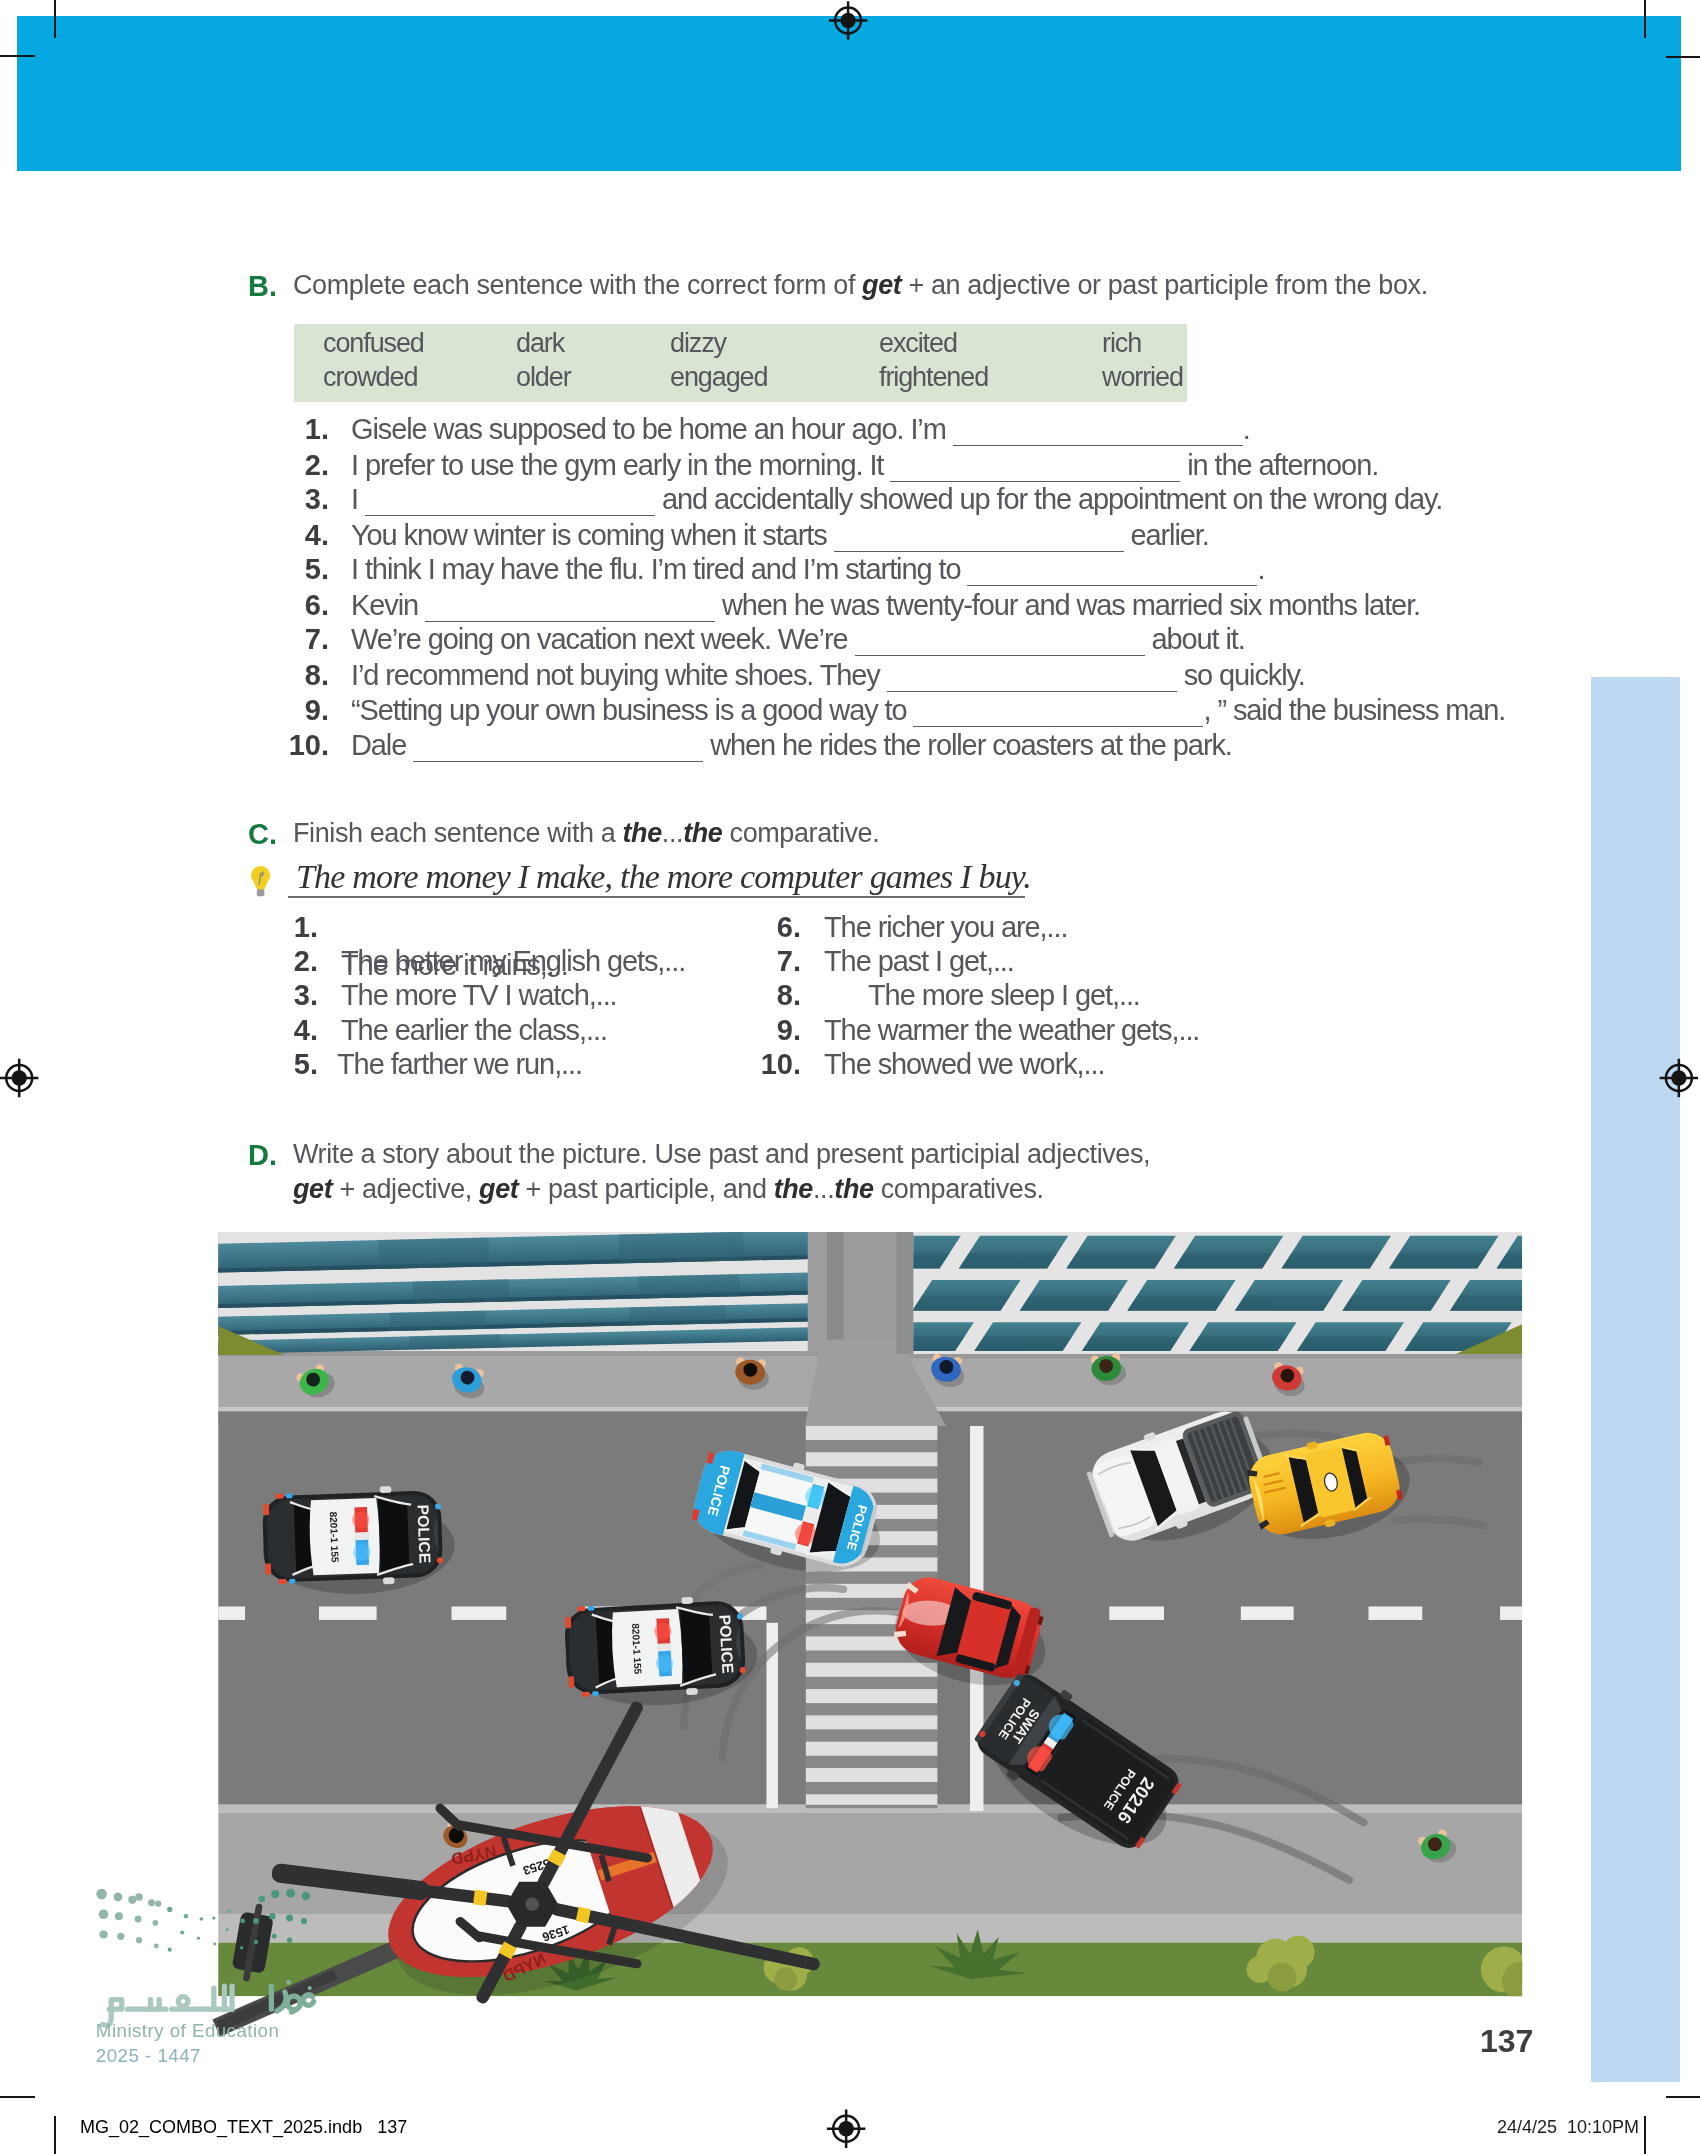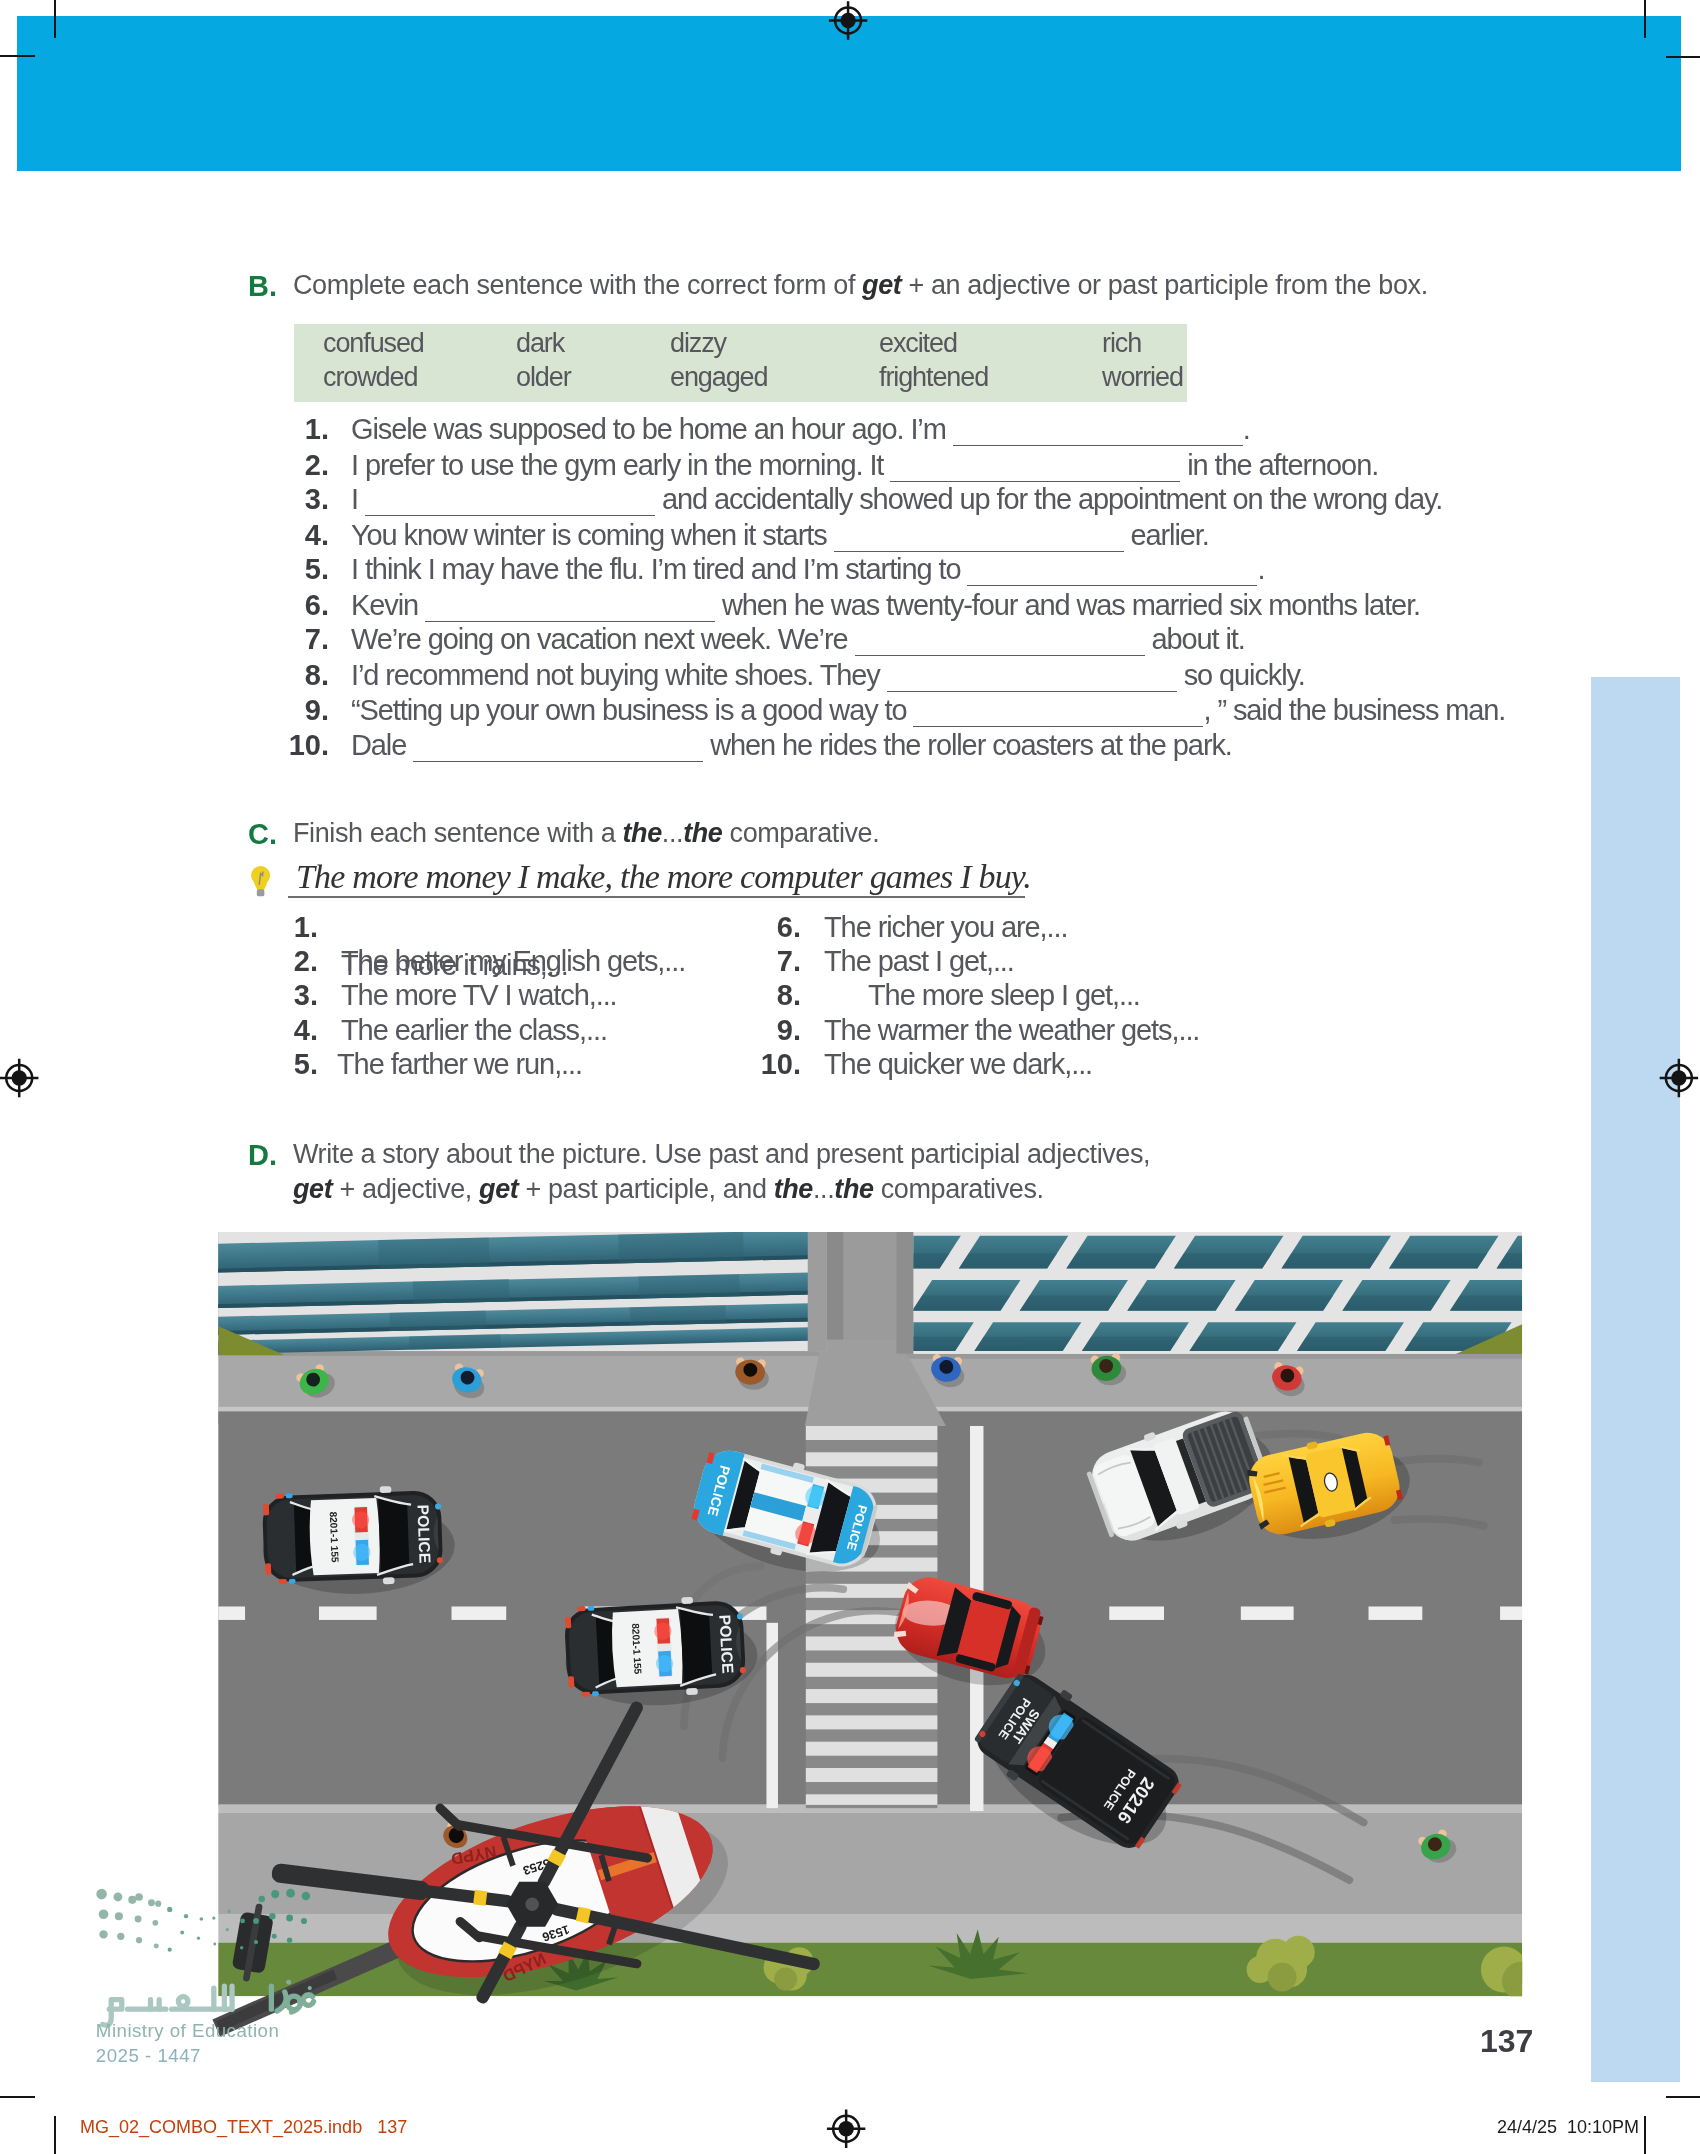--- a/index.html
+++ b/index.html
@@ -115,21 +115,21 @@
 <div class="txt" style="left:337px;top:1048px;">The farther we run,...</div>
 <div class="num" style="left:721px;top:911px;width:80px;">6.</div>
 <div class="txt" style="left:824px;top:911px;">The richer you are,...</div>
 <div class="num" style="left:721px;top:945px;width:80px;">7.</div>
 <div class="txt" style="left:824px;top:945px;">The past I get,...</div>
 <div class="num" style="left:721px;top:979px;width:80px;">8.</div>
 <div class="txt" style="left:824px;top:979px;margin-left:44px;">The more sleep I get,...</div>
 <div class="num" style="left:721px;top:1014px;width:80px;">9.</div>
 <div class="txt" style="left:824px;top:1014px;">The warmer the weather gets,...</div>
 <div class="num" style="left:721px;top:1048px;width:80px;">10.</div>
-<div class="txt" style="left:824px;top:1048px;">The quicker we dark,...</div>
+<div class="txt" style="left:824px;top:1048px;">The showed we work,...</div>
 
 <div class="glet" style="left:248px;top:1139px;">D.</div>
 <div class="txt hd" style="left:293px;top:1139px;">Write a story about the picture. Use past and present participial adjectives,</div>
 <div class="txt hd" style="left:293px;top:1174px;"><b style="font-style:italic;color:#2e2f32;">get</b> + adjective, <b style="font-style:italic;color:#2e2f32;">get</b> + past participle, and <b style="font-style:italic;color:#2e2f32;">the</b>...<b style="font-style:italic;color:#2e2f32;">the</b> comparatives.</div>
 
 <svg class="abs" style="left:0;top:1232px;" width="1700" height="845" viewBox="0 0 1770 880">
 <defs>
   <linearGradient id="glassH" x1="0" y1="0" x2="0" y2="1">
     <stop offset="0" stop-color="#4e8a9b"></stop>
         <stop offset="0.55" stop-color="#3b7386"></stop>
@@ -703,15 +703,15 @@
     <path d="M 266 134 a 5.5 5.5 0 1 1 -1 -5"></path>
   </g>
   <circle cx="240" cy="114" r="2.6" fill="#7fae99"></circle>
   <circle cx="262" cy="120" r="2.2" fill="#7fae99"></circle>
   <text x="39" y="171" font-size="19.5" letter-spacing="0.5" fill="#8fb3ad" font-family="Liberation Sans,sans-serif">Ministry of Education</text>
   <text x="39" y="197" font-size="19.5" letter-spacing="0.5" fill="#8cb2bd" font-family="Liberation Sans,sans-serif">2025 - 1447</text>
 </svg>
 
 <div class="abs" style="left:1480px;top:2023px;font-size:32px;font-weight:bold;color:#3c3e41;">137</div>
 
-<div class="abs" style="left:80px;top:2117px;font-size:18px;color:#c2410c;">MG_02_COMBO_TEXT_2025.indb&nbsp;&nbsp;&nbsp;137</div>
+<div class="abs" style="left:80px;top:2117px;font-size:18px;color:#000000;">MG_02_COMBO_TEXT_2025.indb&nbsp;&nbsp;&nbsp;137</div>
 <div class="abs" style="left:1497px;top:2117px;font-size:18px;color:#1d1d1d;">24/4/25&nbsp;&nbsp;10:10PM</div>
 
 
 </body></html>

